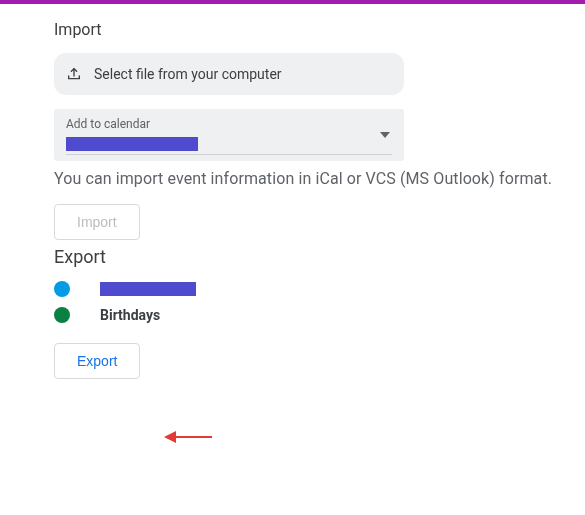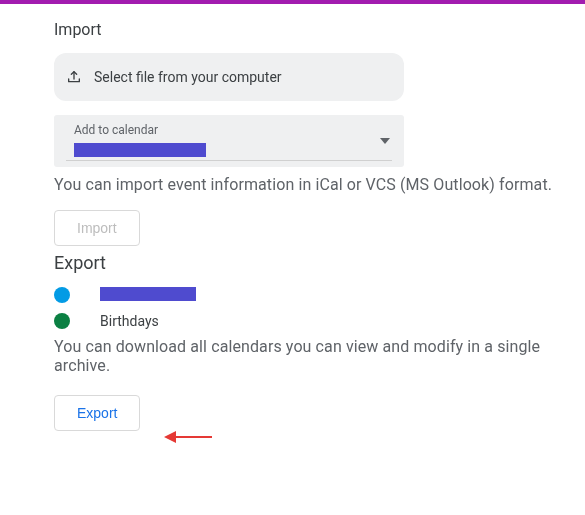--- a/index.html
+++ b/index.html
@@ -19,38 +19,38 @@
   }
   .section-title {
     font-size: 16px;
     color: #3c4043;
     margin: 6px 0 14px 0;
     font-weight: 400;
   }
   .section-title.export { font-size: 18px; }
   .file-select {
     width: 350px;
-    height: 48px;
+    height: 42px;
     background: #eff0f1;
     border-radius: 12px;
     display: flex;
     align-items: center;
     padding: 18px 12px;
     cursor: pointer;
     color: #3c4043;
   }
   .file-select .upload-icon { margin-right: 12px; display: inline-flex; }
   .file-select .upload-icon svg { width: 16px; height: 16px; display:block; }
 
   .add-card {
     width: 350px;
     background: #eff0f1;
     border-radius: 3px;
     margin-top: 14px;
-    padding: 8px 12px 10px 20px;
+    padding: 8px 12px 10px 12px;
     position: relative;
   }
   .add-label {
     font-size: 12px;
     color: #5f6368;
   }
   .selected-bar {
     margin-top: 6px;
     width: 132px;
     height: 14px;
@@ -94,21 +94,23 @@
     cursor: default;
   }
   .btn.export-btn {
     margin-top: 20px;
     color: #1a73e8;
     font-weight: 500;
   }
   .export-section { }
   .cal-row {
     display: flex;
+    align-items: center;
     margin-top: 10px;
+    font-weight: bold;
   }
   .cal-dot {
     width: 16px; height: 16px; border-radius: 50%;
     flex: 0 0 16px; margin-right: 30px;
   }
   .cal-dot.blue { background: #039be5; }
   .cal-dot.green { background: #0b8043; }
   .cal-label-bar {
     width: 96px; height: 14px; background: #4f4bcf;
   }
@@ -166,21 +168,20 @@
     <div class="cal-row">
       <span class="cal-dot blue"></span>
       <span class="cal-label-bar"></span>
     </div>
 
     <div class="cal-row">
       <span class="cal-dot green"></span>
       <span class="cal-label-text">Birthdays</span>
     </div>
 
-    <div class="helptext">You can download all calendars you can view and modify in a single archive.</div>
 
     <button class="btn export-btn">
       <span>Export</span>
     </button>
   </div>
 
   
   <span class="arrow" style="left:164px; top:424px;">
     <svg width="48" height="18" viewBox="0 0 48 18">
       <line x1="48" y1="9" x2="8" y2="9" stroke="#e53935" stroke-width="2"></line>

